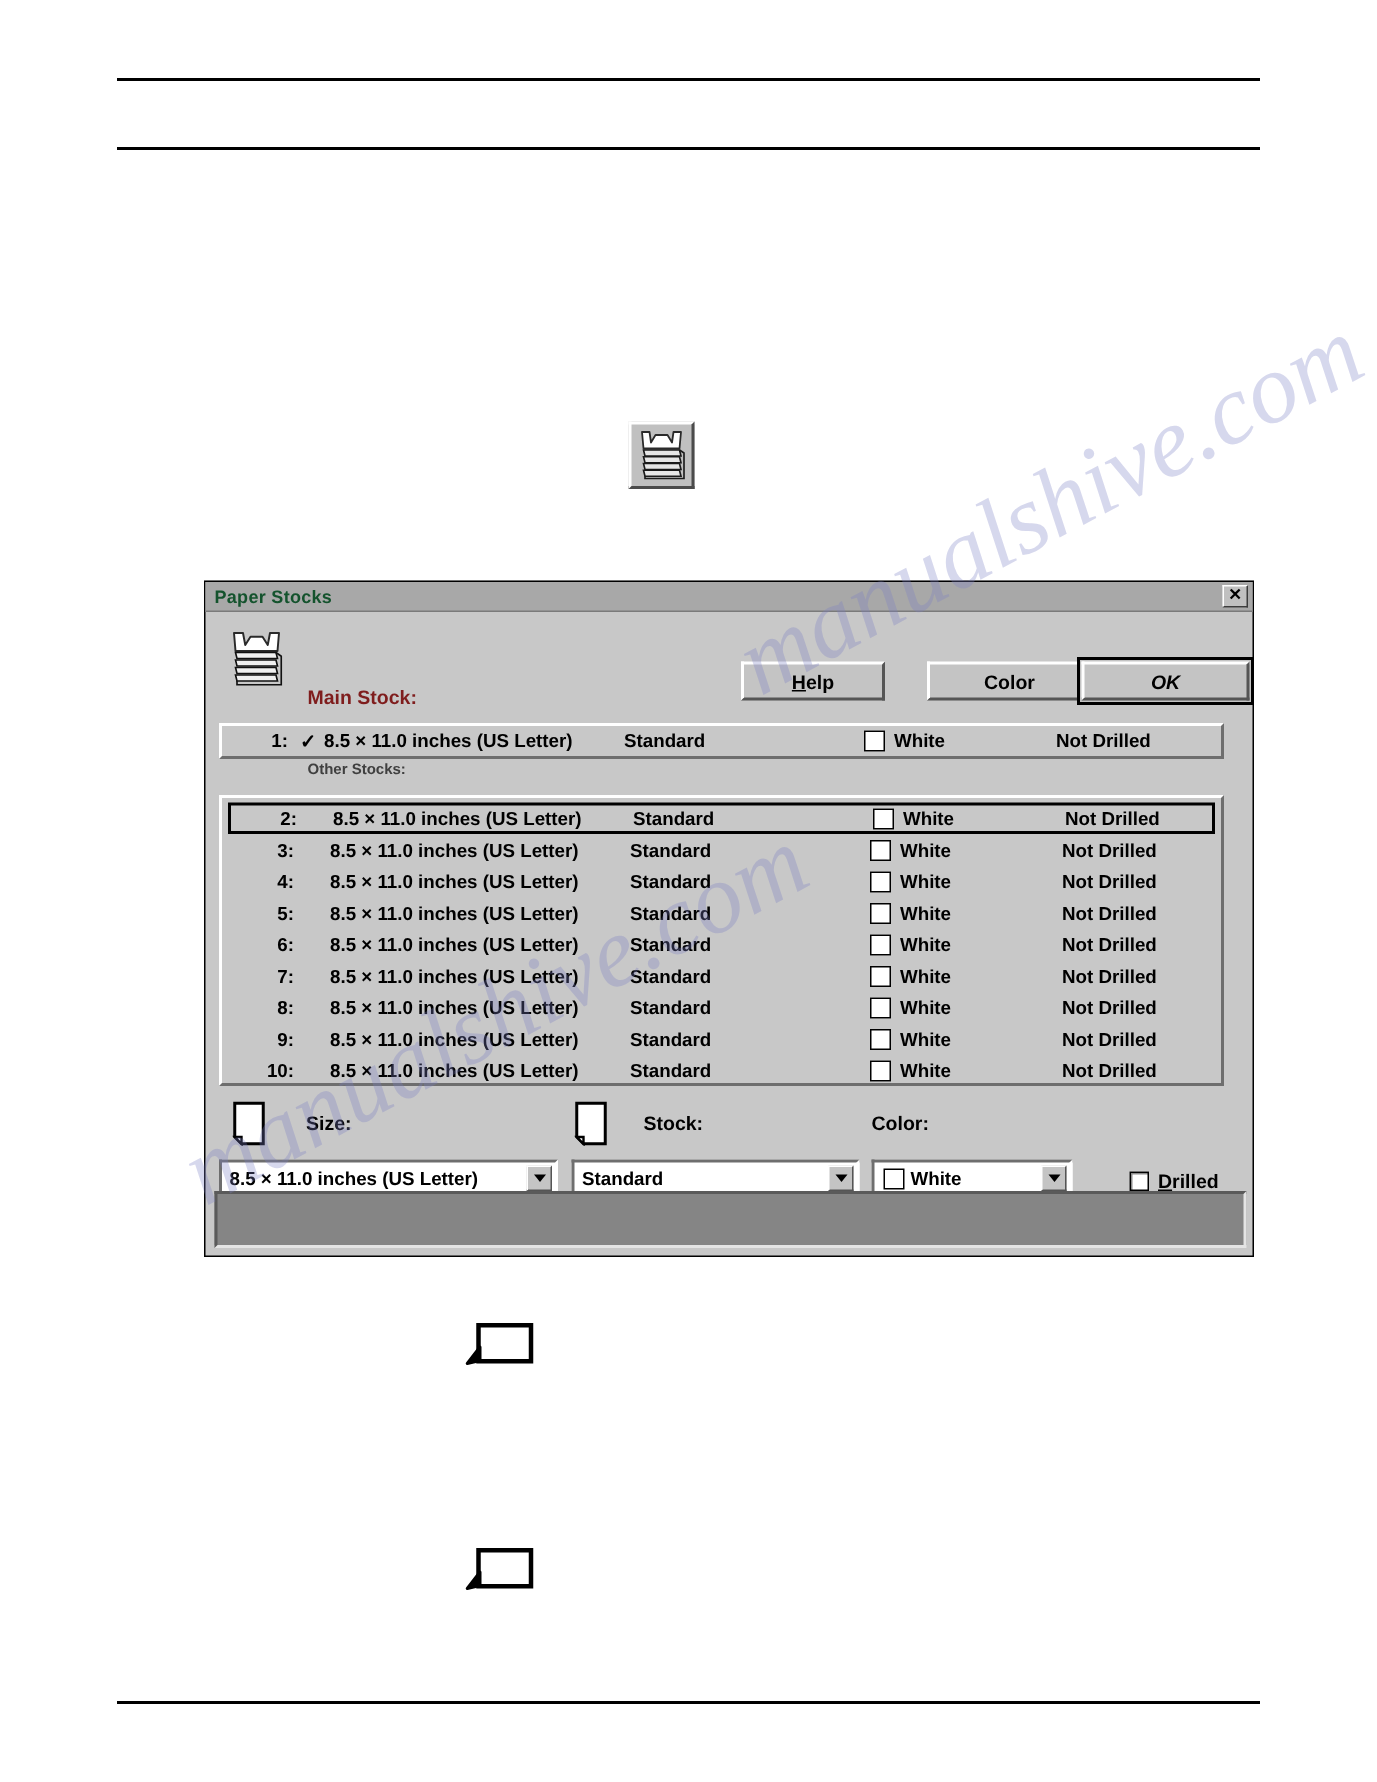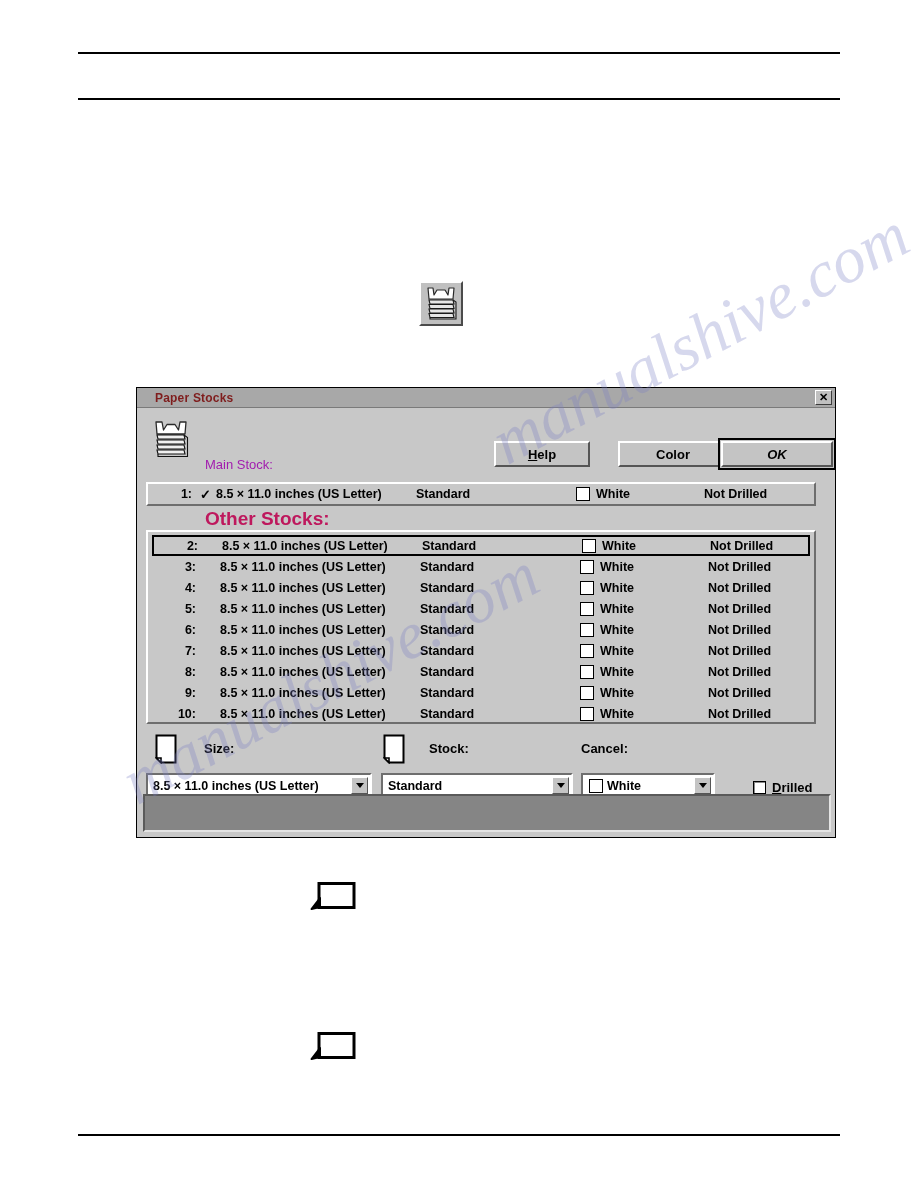--- a/index.html
+++ b/index.html
@@ -37,41 +37,41 @@
     background:#c8c8c8;
     border:1px solid #000;
     box-sizing:border-box;
   }
   .dlg-titlebar{
     position:relative;height:19px;background:#a8a8a8;
     border-bottom:1px solid #7a7a7a;
     display:flex;align-items:center;
   }
   .dlg-title{
-    font-size:12px;font-weight:bold;color:#7f1d1d;margin-left:18px;letter-spacing:.2px;
+    font-size:12px;font-weight:bold;color:#14532d;margin-left:6px;letter-spacing:.2px;
   }
   .close-btn{
     position:absolute;right:3px;top:2px;width:17px;height:15px;
     background:#c0c0c0;
     border-top:1px solid #ffffff;border-left:1px solid #ffffff;
     border-right:1px solid #3c3c3c;border-bottom:1px solid #3c3c3c;
     box-sizing:border-box;
     display:flex;align-items:center;justify-content:center;
     font-size:11px;font-weight:bold;line-height:1;color:#000;
   }
 
   .dlg-body{position:relative;height:calc(100% - 20px);}
 
   
   .dlg-stack-icon{position:absolute;left:16px;top:13px;width:36px;height:38px;}
   .main-stock-label{
-    position:absolute;left:68px;top:49px;font-size:13px;font-weight:normal;color:#a21caf;
+    position:absolute;left:68px;top:49px;font-size:13px;font-weight:bold;color:#7f1d1d;
   }
   .other-stock-label{
-    position:absolute;left:68px;top:100px;font-size:19px;font-weight:bold;color:#be185d;
+    position:absolute;left:68px;top:100px;font-size:10px;font-weight:bold;color:#404040;
   }
 
   
   .btn{
     position:absolute;height:26px;background:#c4c4c4;
     border-top:2px solid #ffffff;border-left:2px solid #ffffff;
     border-right:2px solid #555555;border-bottom:2px solid #555555;
     box-sizing:border-box;
     display:flex;align-items:center;justify-content:center;
     font-size:13px;font-weight:bold;color:#000;
@@ -347,21 +347,21 @@
         <div class="ctrl-label" style="left:67px;top:10px;">Size:</div>
 
         <div class="page-icon" style="left:246px;top:3px;">
           <svg width="22" height="30" viewBox="0 0 22 30">
             <path d="M1.5 1.5 H20.5 V28.5 H6 L1.5 24 Z" fill="#ffffff" stroke="#000" stroke-width="2"></path>
             <path d="M1.5 24 L6 28.5 L6 24 Z" fill="#ffffff" stroke="#000" stroke-width="1.6"></path>
           </svg>
         </div>
         <div class="ctrl-label" style="left:292px;top:10px;">Stock:</div>
 
-        <div class="ctrl-label" style="left:444px;top:10px;">Cancel:</div>
+        <div class="ctrl-label" style="left:444px;top:10px;">Color:</div>
 
         <div class="combo" style="left:9px;top:42px;width:226px;">
           <span class="val">8.5 × 11.0 inches (US Letter)</span>
           <span class="arrow">
               <i></i>
             </span>
         </div>
 
         <div class="combo" style="left:244px;top:42px;width:192px;">
           <span class="val">Standard</span>

